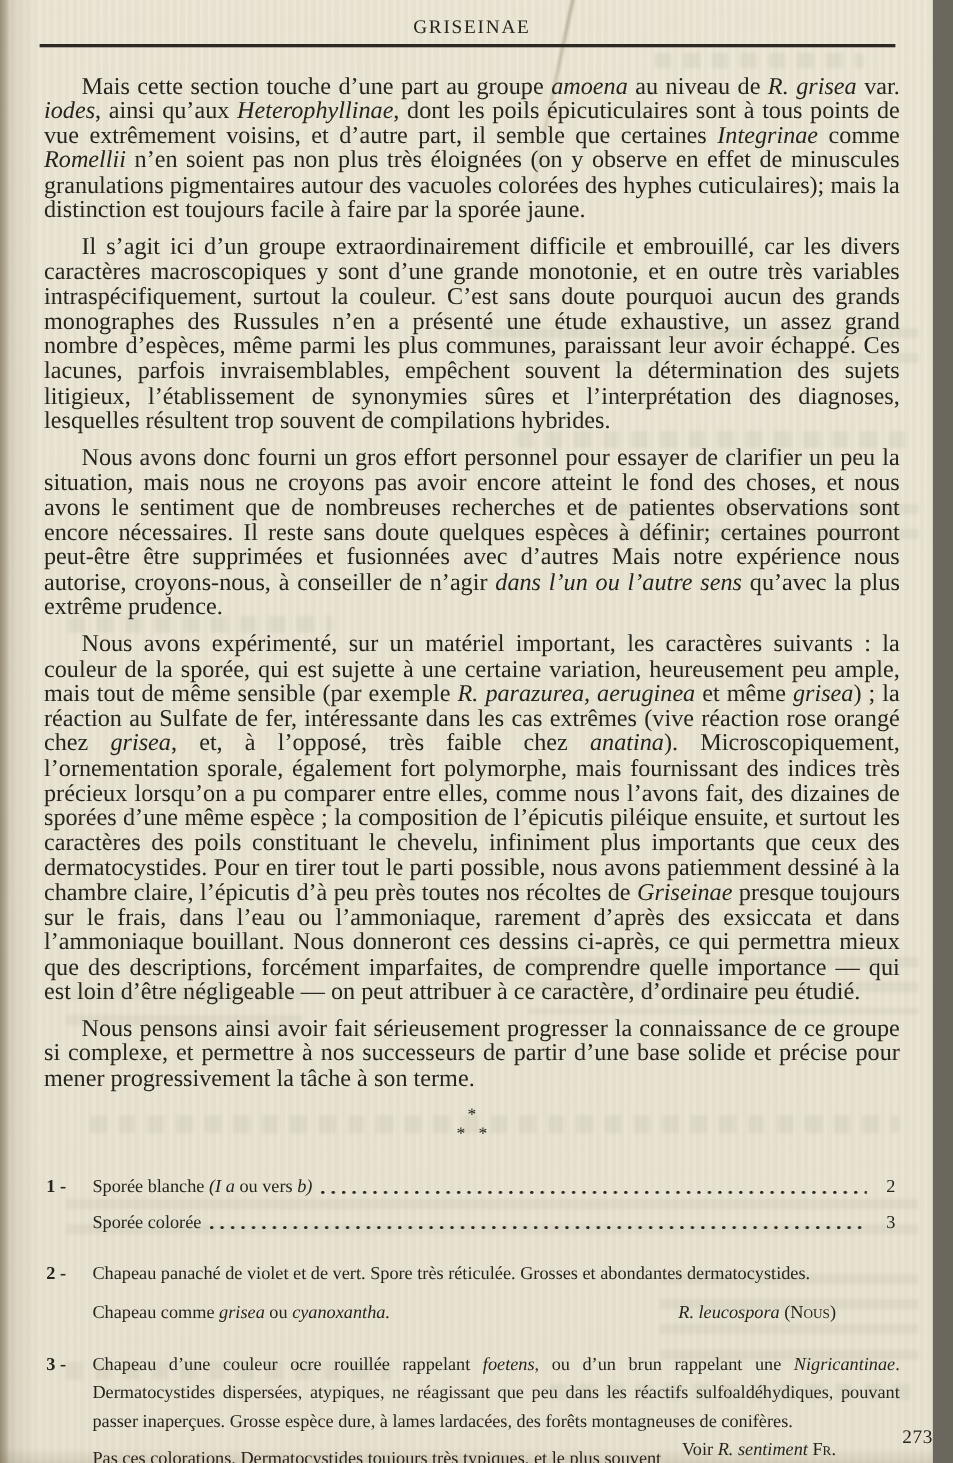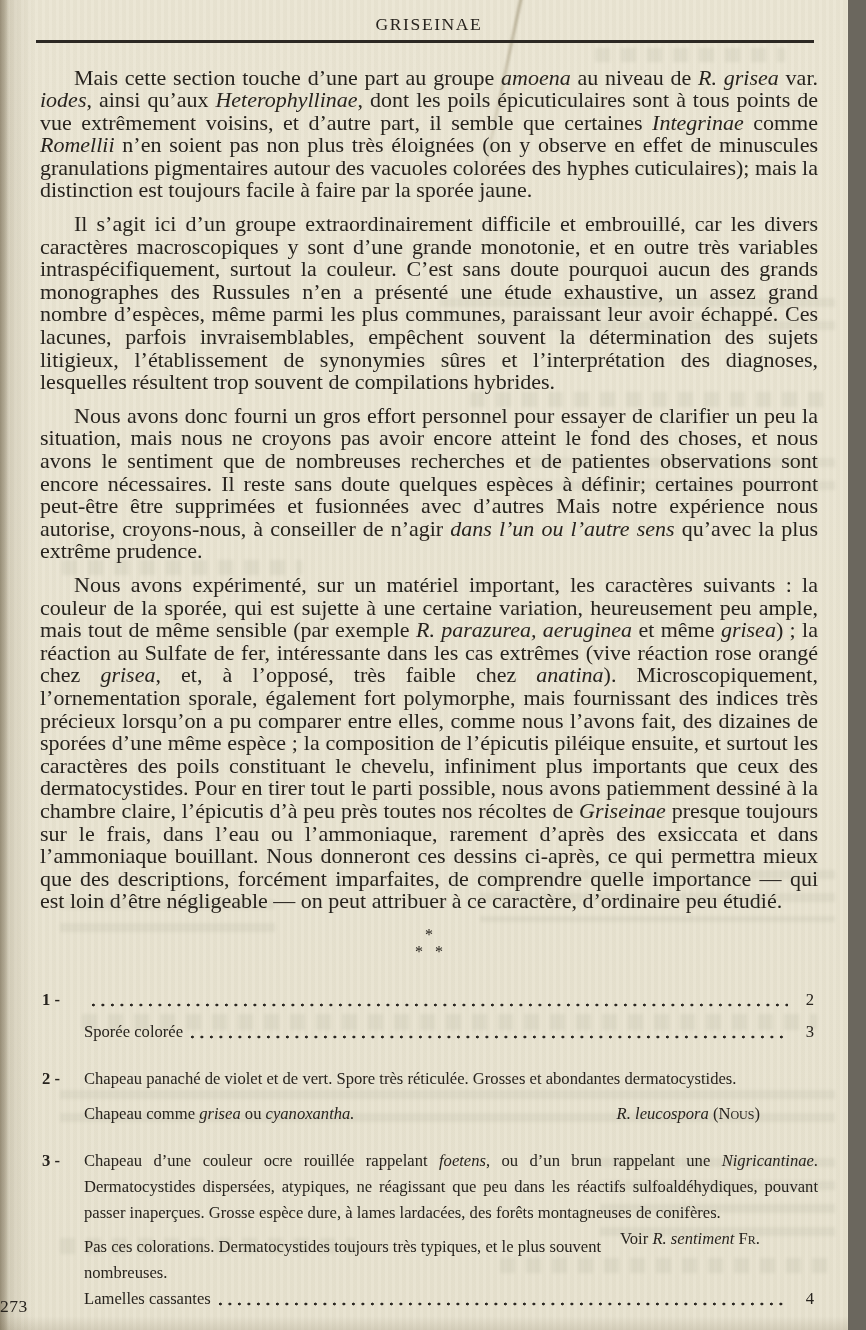--- a/index.html
+++ b/index.html
@@ -55,21 +55,21 @@
   .kentry.first{margin-top:0;}
   .kentry.flow{text-align:justify;hyphens:auto;-webkit-hyphens:auto;}
   .kline{display:flex;}
   .ktext{flex:none;white-space:nowrap;}
   .dots{flex:1;align-self:flex-end;height:6px;margin:0 4px 5px 7px;
     background:radial-gradient(circle at 2.5px 3px, #2b2722 1.25px, rgba(0,0,0,0) 1.7px) left bottom repeat-x;
     background-size:9.5px 6px;}
   .kref{flex:none;min-width:22px;text-align:right;padding-right:4px;}
   .species{float:right;margin-right:58px;white-space:nowrap;}
 
-  .pagenum{position:absolute;left:0;right:0;bottom:13px;text-align:left;
+  .pagenum{position:absolute;left:0;right:0;bottom:13px;text-align:right;
     font-size:17.5px;letter-spacing:0.5px;}
 </style>
 </head>
 <body>
 
 <div class="page">
 
   <div>
     <div class="spine"></div>
     <div class="edge-left"></div>
@@ -92,32 +92,34 @@
   <div class="content">
 
     <h1 class="running-head">GRISEINAE</h1>
     <div class="rule"></div>
 
     <div class="bodytext">
       <p><span>Mais cette section touche d’une part au groupe </span><span class="it">amoena</span><span> au niveau de </span><span class="it">R. grisea</span><span> var. </span><span class="it">iodes</span><span>, ainsi qu’aux </span><span class="it">Heterophyllinae</span><span>, dont les poils épicuticulaires sont à tous points de vue extrêmement voisins, et d’autre part, il semble que certaines </span><span class="it">Integrinae</span><span> comme </span><span class="it">Romellii</span><span> n’en soient pas non plus très éloignées (on y observe en effet de minuscules granulations pigmentaires autour des vacuoles colorées des hyphes cuticulaires); mais la distinction est toujours facile à faire par la sporée jaune.</span></p>
       <p><span>Il s’agit ici d’un groupe extraordinairement difficile et embrouillé, car les divers caractères macroscopiques y sont d’une grande monotonie, et en outre très variables intraspécifiquement, surtout la couleur. C’est sans doute pourquoi aucun des grands monographes des Russules n’en a présenté une étude exhaustive, un assez grand nombre d’espèces, même parmi les plus communes, paraissant leur avoir échappé. Ces lacunes, parfois invraisemblables, empêchent souvent la détermination des sujets litigieux, l’établissement de synonymies sûres et l’interprétation des diagnoses, lesquelles résultent trop souvent de compilations hybrides.</span></p>
       <p><span>Nous avons donc fourni un gros effort personnel pour essayer de clarifier un peu la situation, mais nous ne croyons pas avoir encore atteint le fond des choses, et nous avons le sentiment que de nombreuses recherches et de patientes observations sont encore nécessaires. Il reste sans doute quelques espèces à définir; certaines pourront peut-être être supprimées et fusionnées avec d’autres Mais notre expérience nous autorise, croyons-nous, à conseiller de n’agir </span><span class="it">dans l’un ou l’autre sens</span><span> qu’avec la plus extrême prudence.</span></p>
       <p><span>Nous avons expérimenté, sur un matériel important, les caractères suivants : la couleur de la sporée, qui est sujette à une certaine variation, heureusement peu ample, mais tout de même sensible (par exemple </span><span class="it">R. parazurea, aeruginea</span><span> et même </span><span class="it">grisea</span><span>) ; la réaction au Sulfate de fer, intéressante dans les cas extrêmes (vive réaction rose orangé chez </span><span class="it">grisea</span><span>, et, à l’opposé, très faible chez </span><span class="it">anatina</span><span>). Microscopiquement, l’ornementation sporale, également fort polymorphe, mais fournissant des indices très précieux lorsqu’on a pu comparer entre elles, comme nous l’avons fait, des dizaines de sporées d’une même espèce ; la composition de l’épicutis piléique ensuite, et surtout les caractères des poils constituant le chevelu, infiniment plus importants que ceux des dermatocystides. Pour en tirer tout le parti possible, nous avons patiemment dessiné à la chambre claire, l’épicutis d’à peu près toutes nos récoltes de </span><span class="it">Griseinae</span><span> presque toujours sur le frais, dans l’eau ou l’ammoniaque, rarement d’après des exsiccata et dans l’ammoniaque bouillant. Nous donneront ces dessins ci-après, ce qui permettra mieux que des descriptions, forcément imparfaites, de comprendre quelle importance — qui est loin d’être négligeable — on peut attribuer à ce caractère, d’ordinaire peu étudié.</span></p>
+      <p><span>Nous pensons ainsi avoir fait sérieusement progresser la connaissance de ce groupe si complexe, et permettre à nos successeurs de partir d’une base solide et précise pour mener progressivement la tâche à son terme.</span></p>
     </div>
 
     <div class="stars">
       <div>*</div>
       <div>* *</div>
     </div>
 
     <div class="key">
 
       <div class="kitem first">
         <span class="knum">1 -</span>
         <div class="kentry first kline">
+          <span class="ktext"><span>Sporée blanche </span><span class="it">(I a</span><span> ou vers </span><span class="it">b)</span></span>
           <span class="dots"></span>
           <span class="kref">2</span>
         </div>
         <div class="kentry kline">
           <span class="ktext"><span>Sporée colorée </span></span>
           <span class="dots"></span>
           <span class="kref">3</span>
         </div>
       </div>
 

